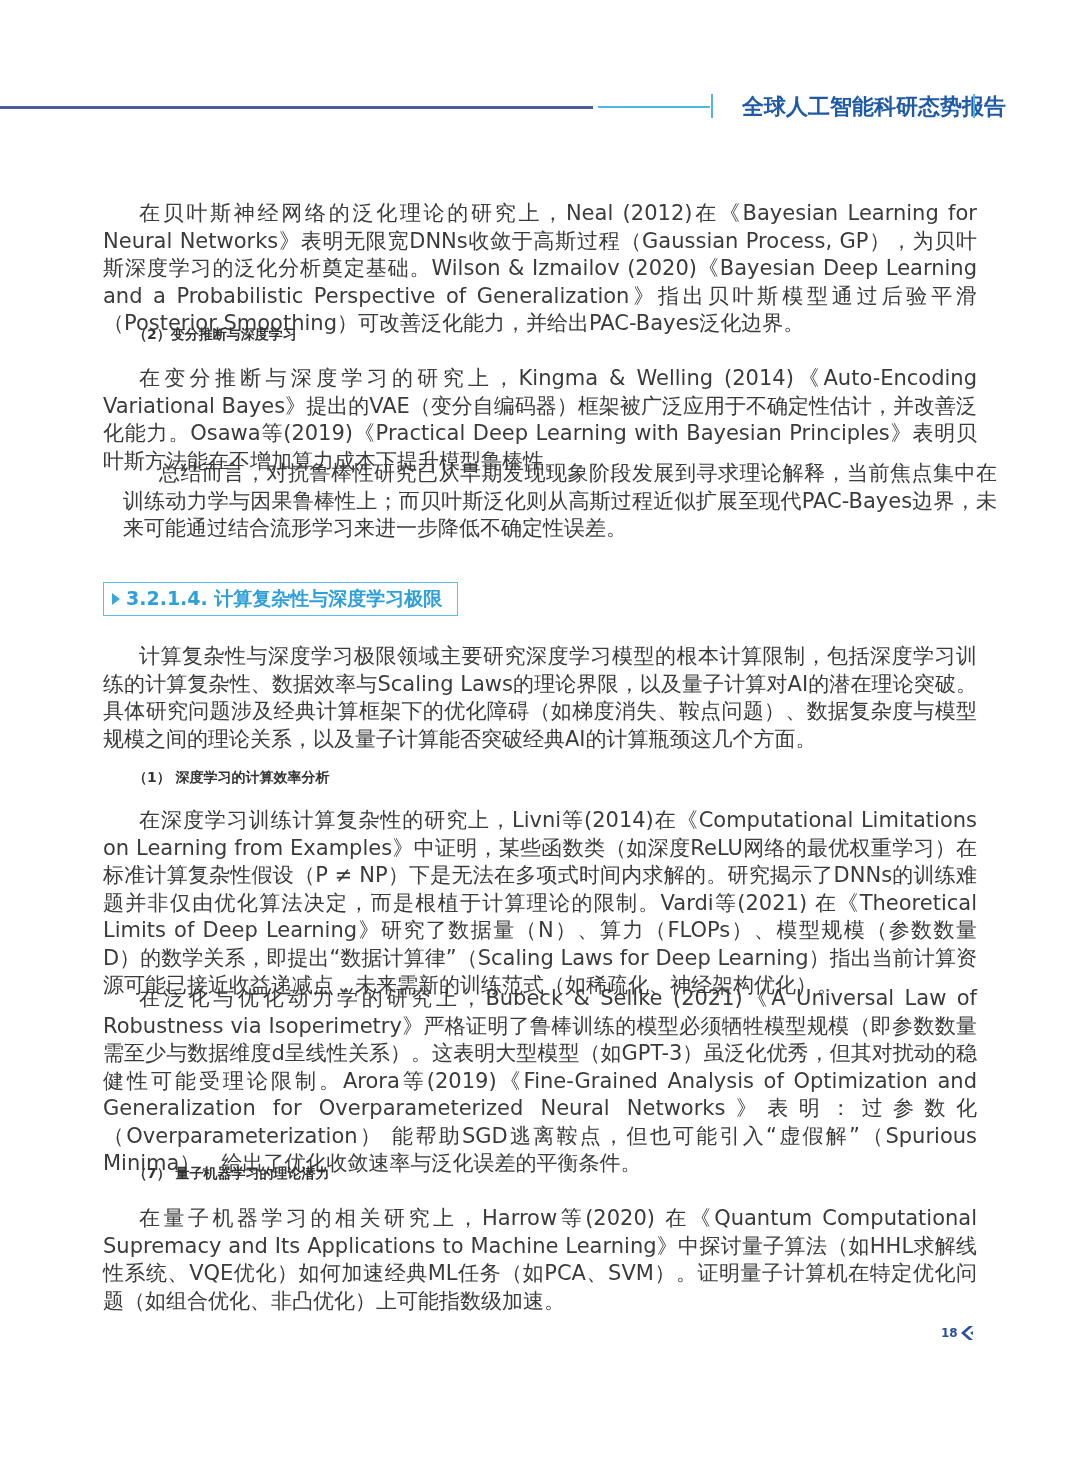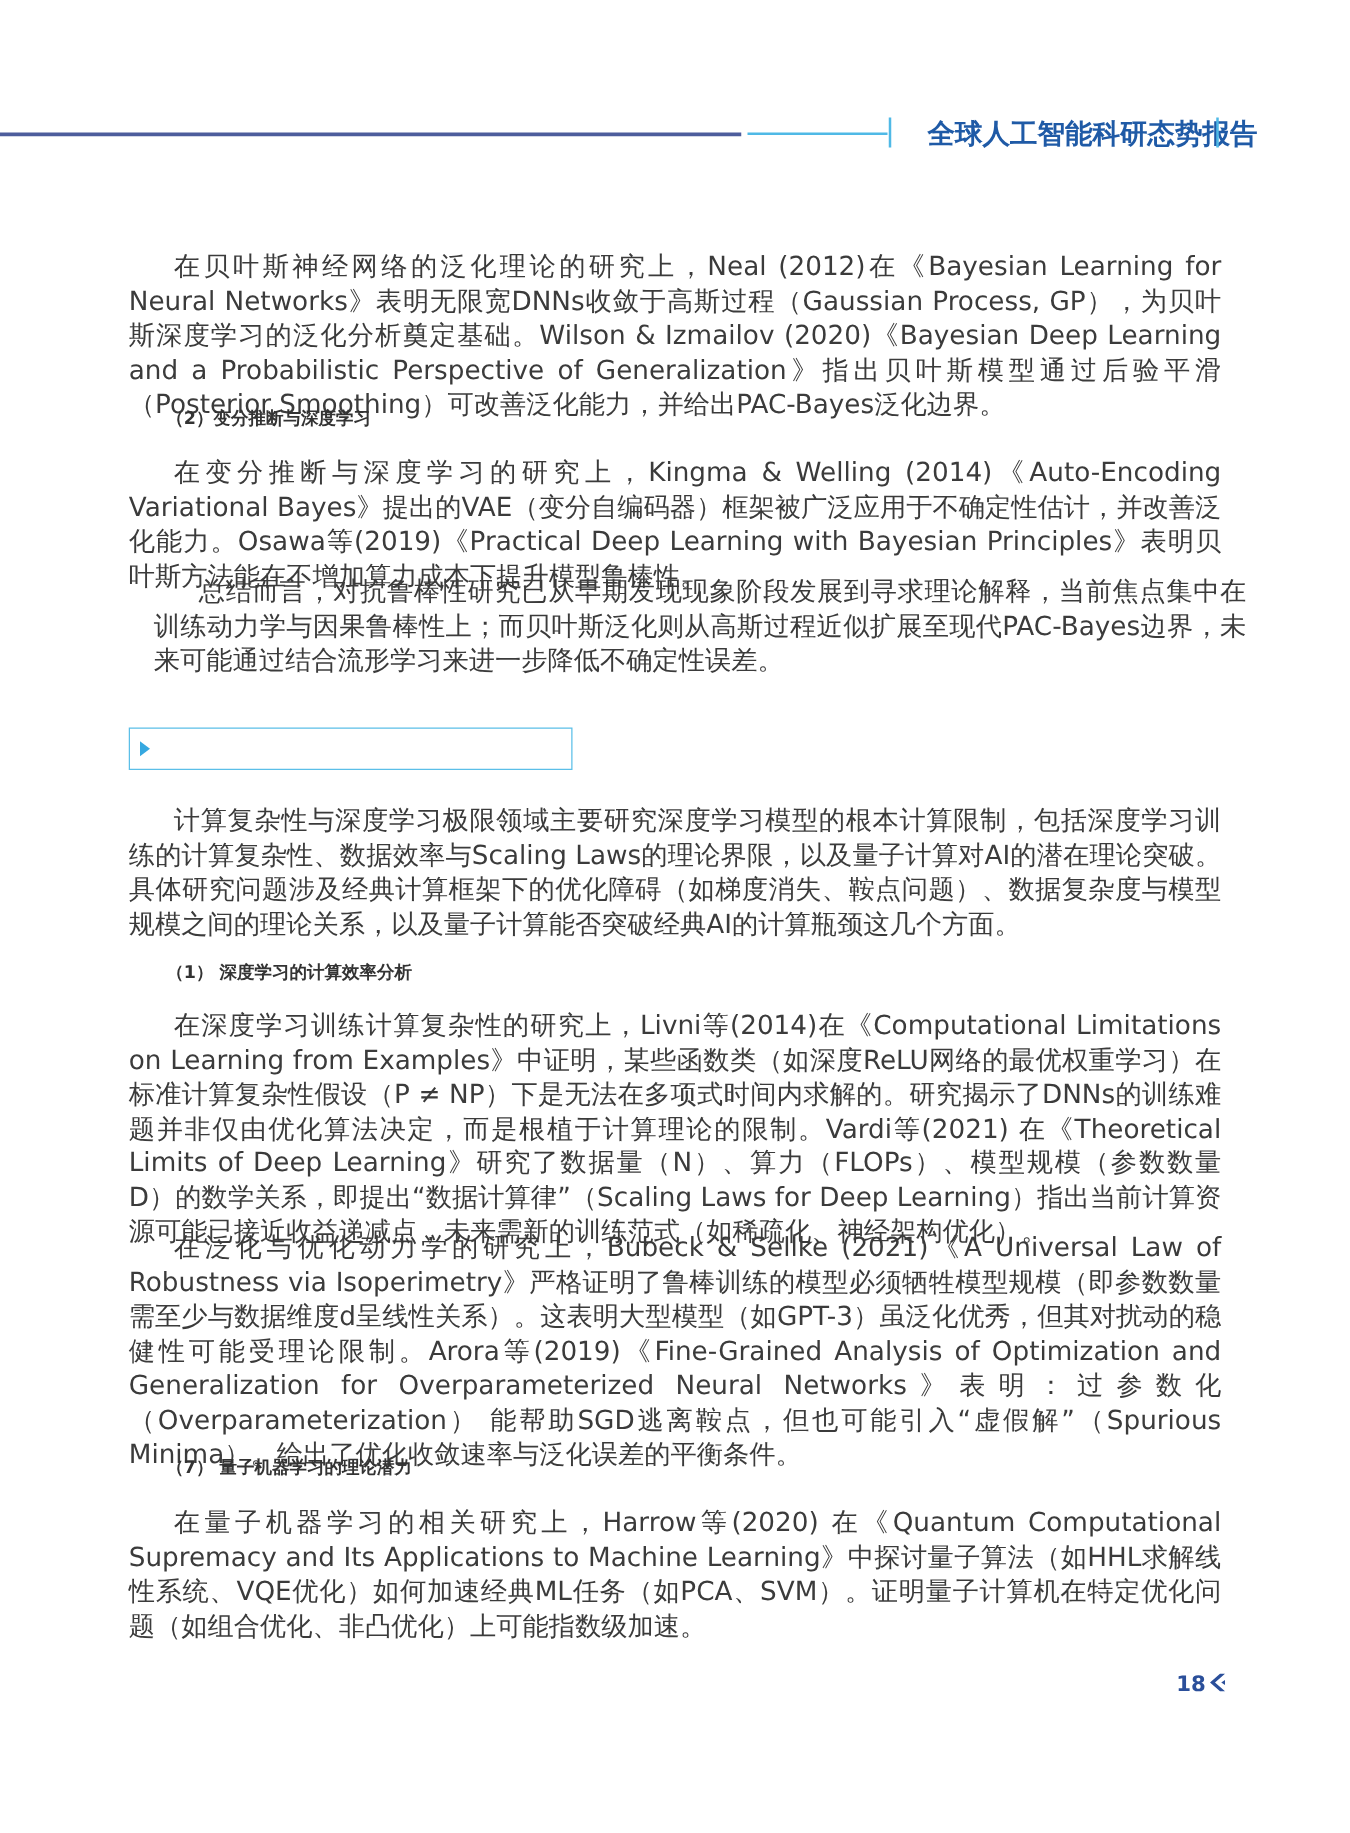--- a/index.html
+++ b/index.html
@@ -29,22 +29,22 @@
     }
     .section-box {
       position: absolute; left: 103px; top: 582px; width: 355px; height: 34px;
       border: 1.5px solid #5bbfe8; box-sizing: border-box; display: flex; align-items: center;
       padding-left: 8px;
     }
     .tri { width: 0; height: 0; border-top: 6px solid transparent; border-bottom: 6px solid transparent; border-left: 8px solid #36a8e0; margin-right: 6px; }
     .section-title { font-size: 19px; color: #2da0dc; font-weight: bold; white-space: nowrap; }
     .abs { position: absolute; left: 103px; width: 874px; }
     .page-num {
-      position: absolute; left: 941px; top: 1325px; font-size: 17px; font-weight: bold; color: #2b4f9a;
-      display: flex;  margin-top: 13px;
+      position: absolute; left: 941px; top: 1325px; font-size: 12px; font-weight: bold; color: #2b4f9a;
+      display: flex; align-items: center;
     }
     .chev { margin-left: 2px; width: 14px; height: 16px; position: relative; }
   </style>
 </head>
 <body>
 
 <div class="header">
   <div class="line-dark"></div>
   <div class="line-light"></div>
   <div class="vbar left"></div>
@@ -63,20 +63,21 @@
 <div class="abs" style="top:365px;">
   <p class="body">在变分推断与深度学习的研究上，Kingma &amp; Welling (2014)《Auto-Encoding Variational Bayes》提出的VAE（变分自编码器）框架被广泛应用于不确定性估计，并改善泛化能力。Osawa等(2019)《Practical Deep Learning with Bayesian Principles》表明贝叶斯方法能在不增加算力成本下提升模型鲁棒性。</p>
 </div>
 
 <div class="abs" style="top:460px;margin-left:20px;">
   <p class="body">总结而言，对抗鲁棒性研究已从早期发现现象阶段发展到寻求理论解释，当前焦点集中在训练动力学与因果鲁棒性上；而贝叶斯泛化则从高斯过程近似扩展至现代PAC-Bayes边界，未来可能通过结合流形学习来进一步降低不确定性误差。</p>
 </div>
 
 <div class="section-box">
   <div class="tri"></div>
+  <span class="section-title">3.2.1.4. 计算复杂性与深度学习极限</span>
 </div>
 
 <div class="abs" style="top:643px;">
   <p class="body">计算复杂性与深度学习极限领域主要研究深度学习模型的根本计算限制，包括深度学习训练的计算复杂性、数据效率与Scaling Laws的理论界限，以及量子计算对AI的潜在理论突破。具体研究问题涉及经典计算框架下的优化障碍（如梯度消失、鞍点问题）、数据复杂度与模型规模之间的理论关系，以及量子计算能否突破经典AI的计算瓶颈这几个方面。</p>
 </div>
 
 <div class="abs" style="top:769px;">
   <p class="sub" style="padding-left:30px;">（1） 深度学习的计算效率分析</p>
 </div>
 

